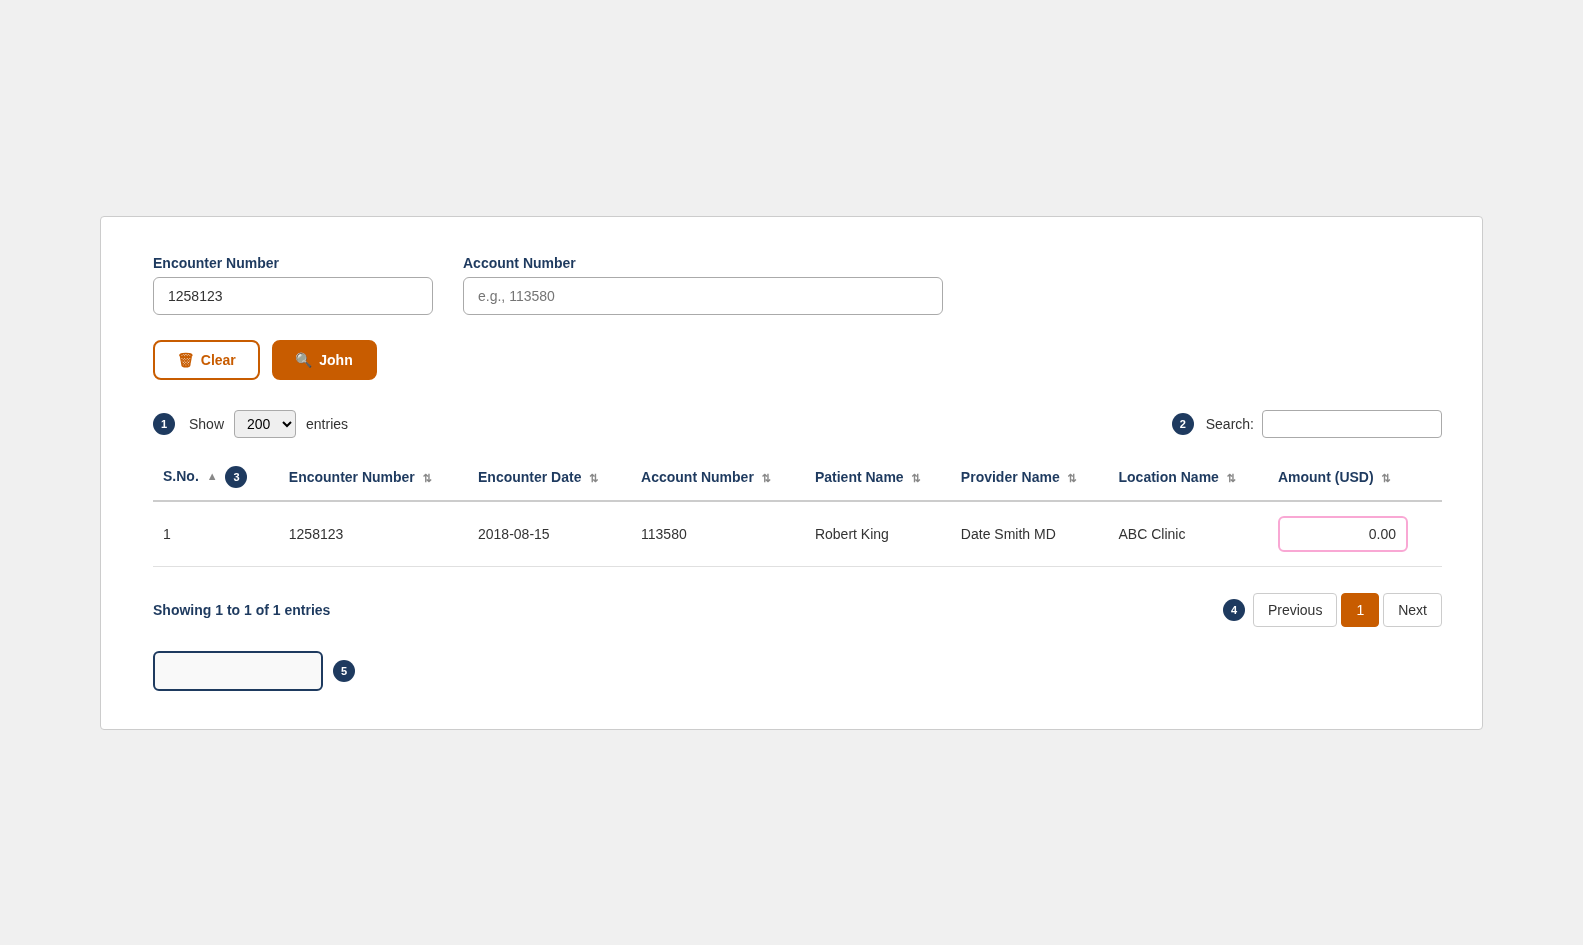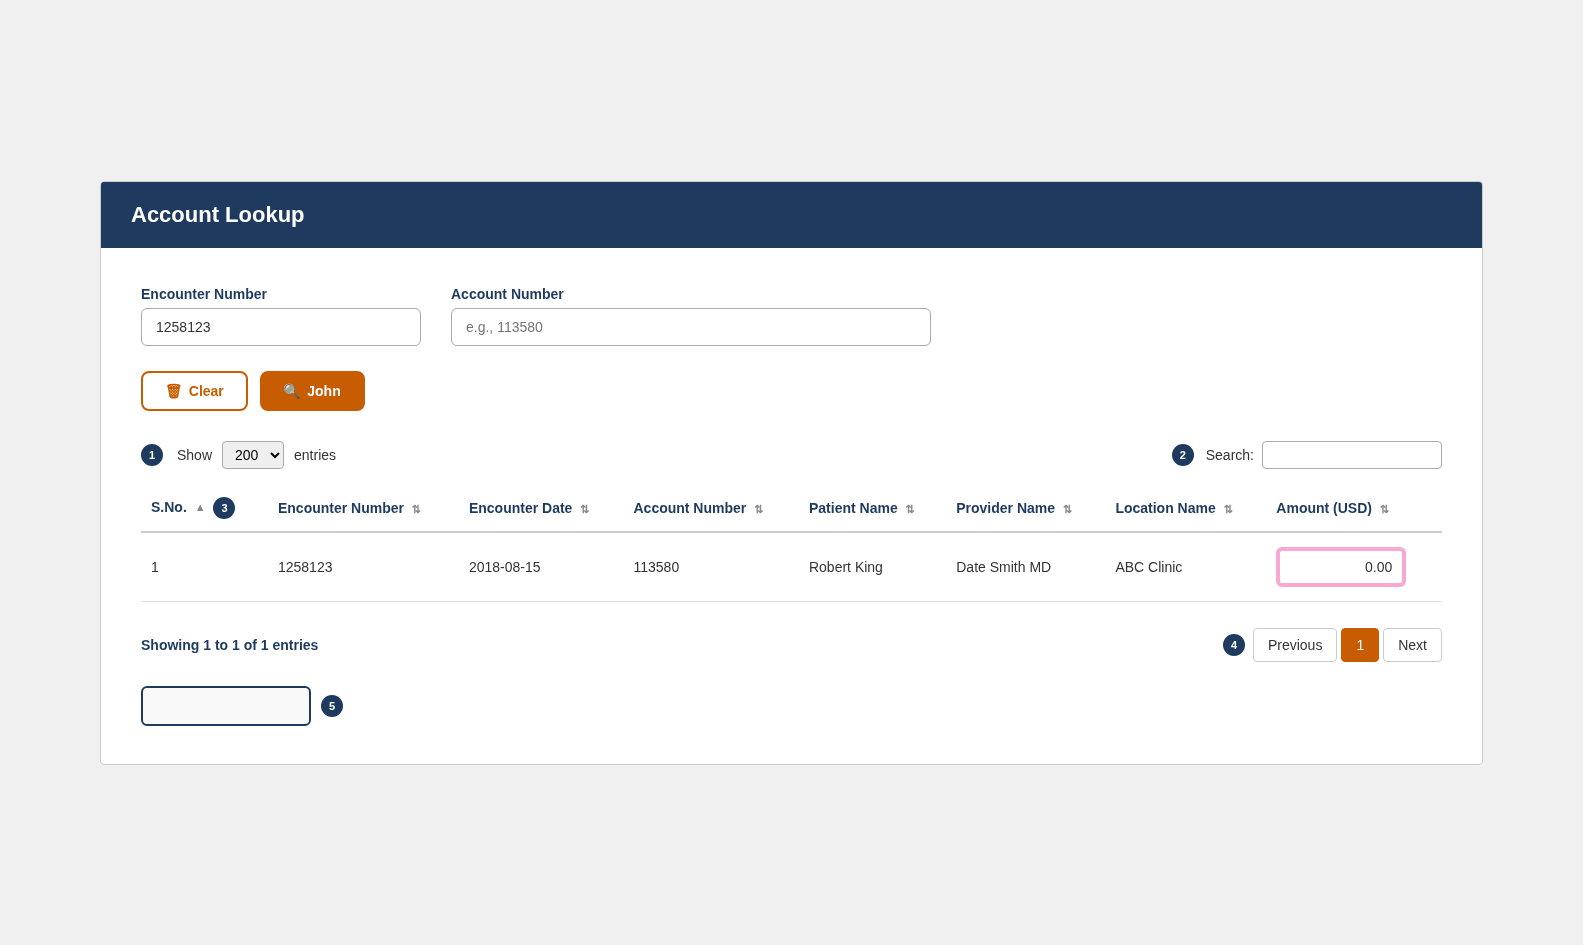--- a/index.html
+++ b/index.html
@@ -23,20 +23,21 @@
       background: #1e3a5f;
       padding: 20px 30px;
     }
     .header-title {
       color: #fff;
       font-size: 22px;
       font-weight: bold;
     }
     .body {
       padding: 38px 40px;
+      margin-left: 12px;
     }
     .form-row {
       display: flex;
       gap: 30px;
       margin-bottom: 25px;
     }
     .form-group {
       display: flex;
       flex-direction: column;
       gap: 6px;
@@ -145,21 +146,21 @@
     }
     tbody tr {
       border-bottom: 1px solid #e0e0e0;
     }
     tbody td {
       padding: 14px 10px;
       color: #333;
       font-size: 14px;
     }
     .amount-input {
-      border: 4px solid #f9a8d4;
+      border: 2px solid #f9a8d4;
       border-radius: 6px;
       padding: 8px 10px;
       font-size: 14px;
       color: #333;
       width: 130px;
       text-align: right;
     }
     .table-footer {
       display: flex;
       justify-content: space-between;
@@ -223,23 +224,20 @@
       font-weight: bold;
       vertical-align: middle;
       margin-right: 4px;
     }
   </style>
 </head>
 <body>
 
 <div class="container">
 
-  <div class="header">
-    <span class="header-title">Account Lookup</span>
-  </div>
 
   <div class="body">
 
     <div class="form-row">
       <div class="form-group">
         <label>Encounter Number</label>
         <input type="text" value="1258123" style="">
       </div>
       <div class="form-group">
         <label>Account Number</label>

